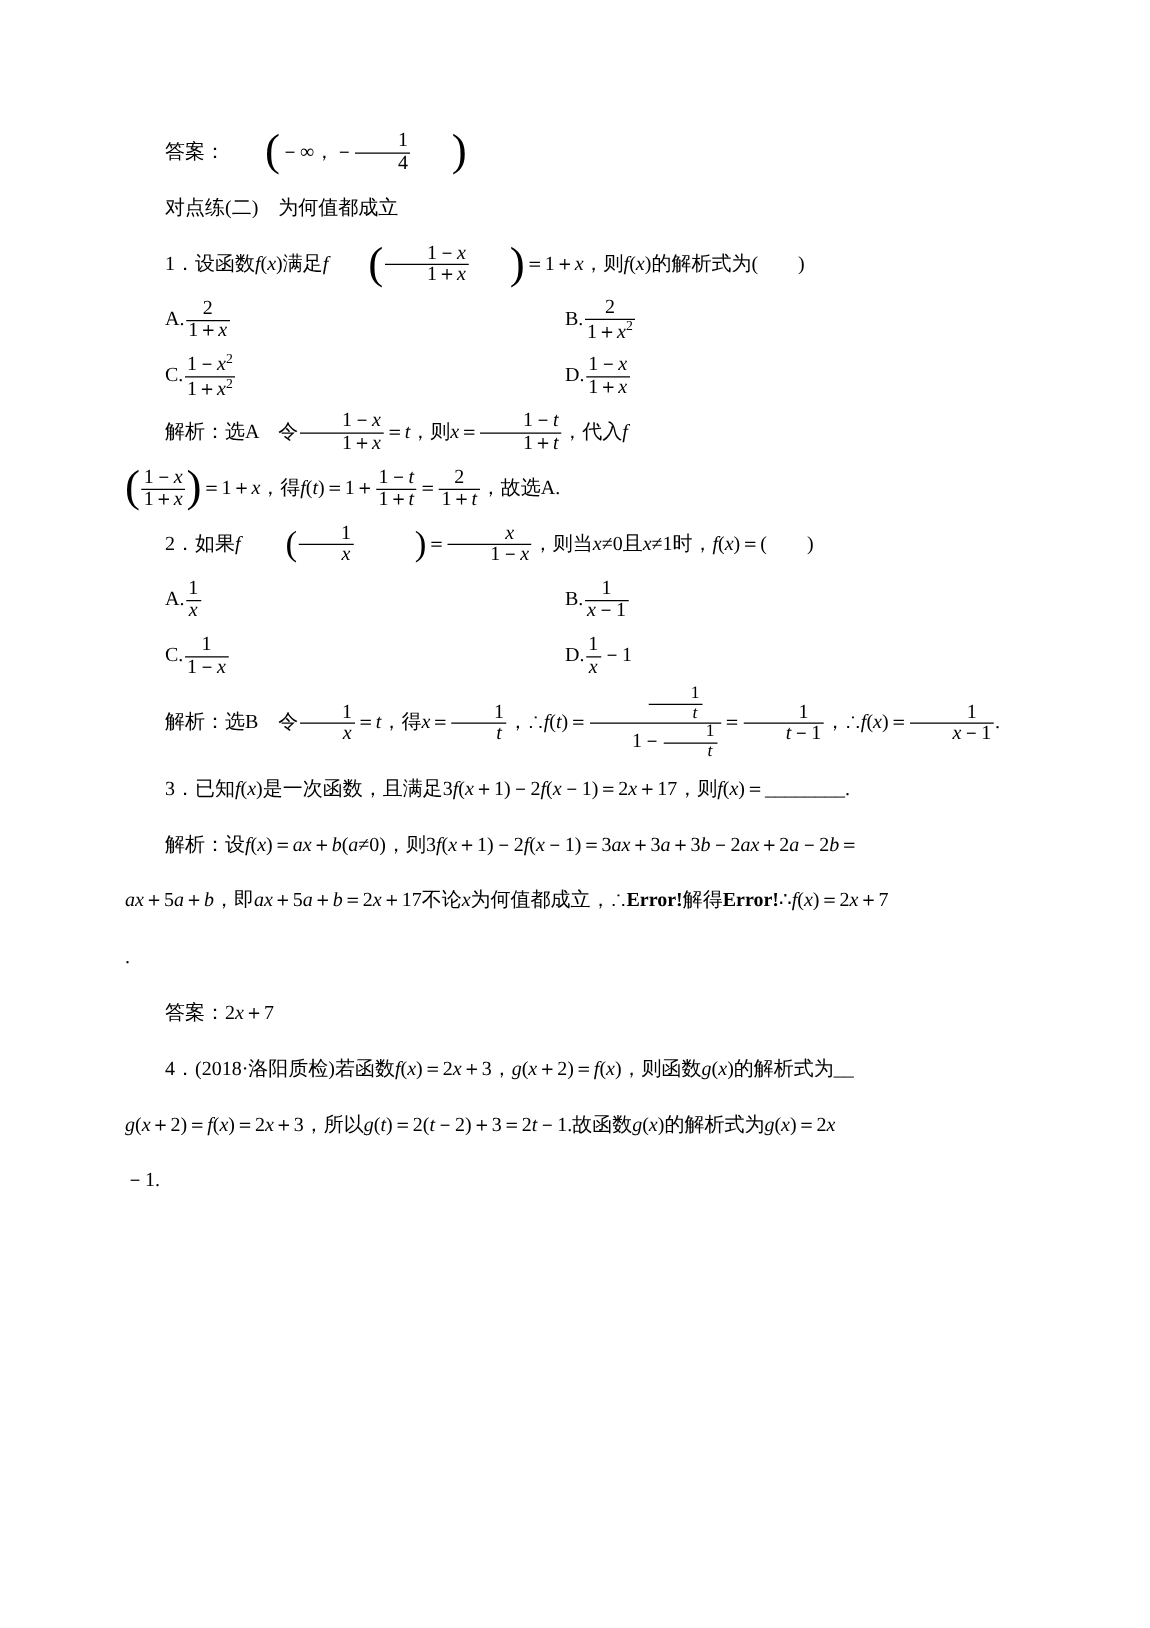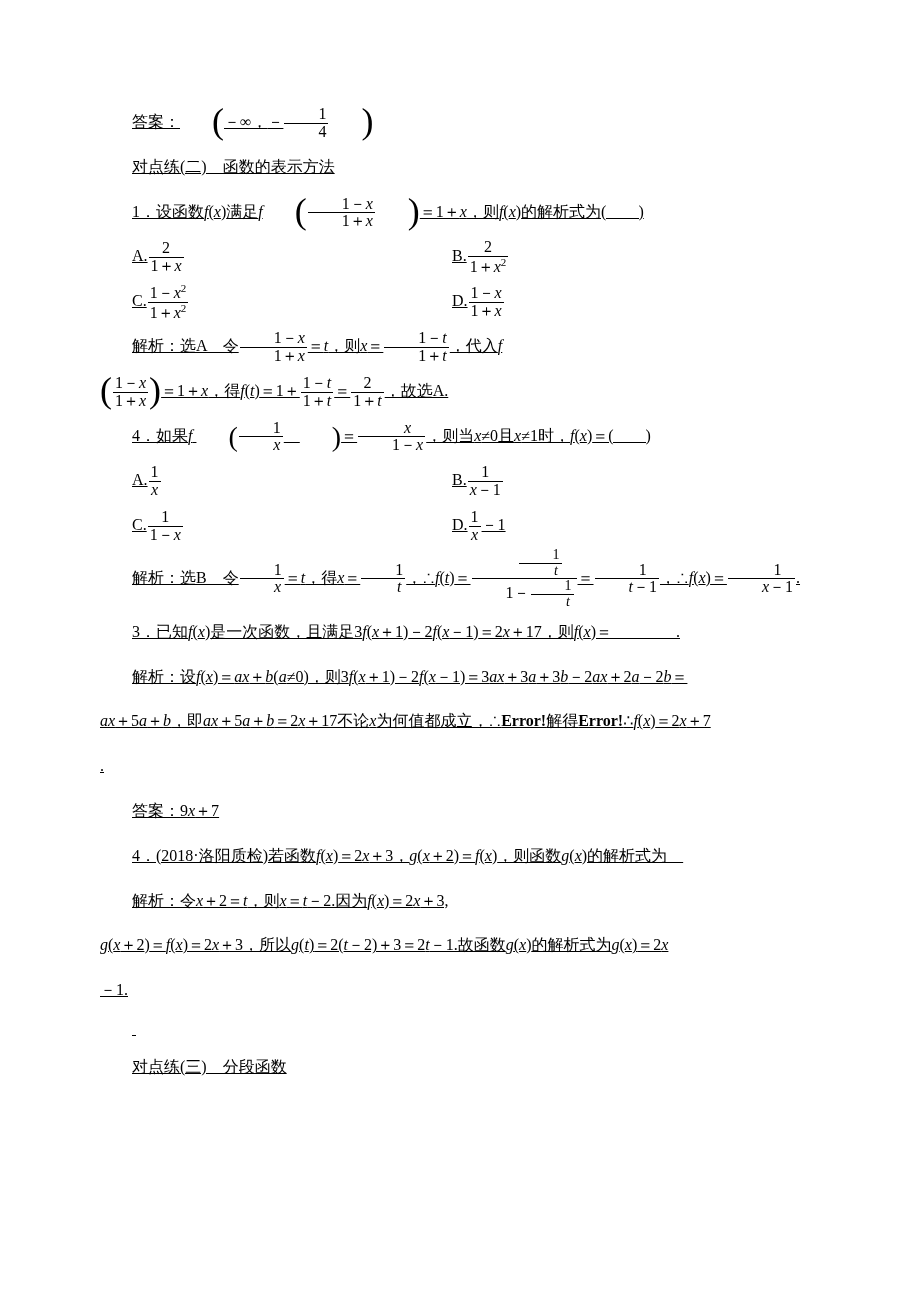--- a/index.html
+++ b/index.html
@@ -8,21 +8,20 @@
     padding: 0;
     width: 920px;
     background: #ffffff;
     font-family: "SimSun", "宋体", serif;
     font-size: 16px;
     color: #000;
   }
   .page {
     padding: 100px 100px 60px 100px;
     line-height: 2;
-    text-decoration: underline;
   }
   .para {
     text-indent: 2em;
     margin: 0;
     line-height: 2.8;
   }
   .para-no-indent {
     text-indent: 0;
     margin: 0;
     line-height: 2.8;
@@ -79,21 +78,21 @@
 </style>
 </head>
 <body>
 
 <div class="page">
 
   <p class="para">
     <span>答案：</span><span class="bigp">(</span><span>－∞，</span><span>－</span><span class="frac"><span class="num">1</span><span class="den">4</span></span><span class="bigp">)</span>
   </p>
 
-  <p class="para"><span>对点练(二)　函数的表示方法</span></p>
+  <p class="para"><span>对点练(二)　为何值都成立</span></p>
 
   <p class="para">
     <span>1．设函数</span><span class="italic">f</span><span>(</span><span class="italic">x</span><span>)</span><span>满足</span><span class="italic">f</span><span class="bigp">(</span><span class="frac"><span class="num"><span>1－</span><span class="italic">x</span></span><span class="den"><span>1＋</span><span class="italic">x</span></span></span><span class="bigp">)</span><span>＝1＋</span><span class="italic">x</span><span>，则</span><span class="italic">f</span><span>(</span><span class="italic">x</span><span>)</span><span>的解析式为(　　)</span>
   </p>
 
   <div class="choices">
     <div class="choice-left">
       <span>A.</span><span class="frac"><span class="num">2</span><span class="den"><span>1＋</span><span class="italic">x</span></span></span>
     </div>
     <div class="choice-right">
@@ -111,21 +110,21 @@
 
   <p class="para">
     <span>解析：选A　令</span><span class="frac"><span class="num"><span>1－</span><span class="italic">x</span></span><span class="den"><span>1＋</span><span class="italic">x</span></span></span><span>＝</span><span class="italic">t</span><span>，则</span><span class="italic">x</span><span>＝</span><span class="frac"><span class="num"><span>1－</span><span class="italic">t</span></span><span class="den"><span>1＋</span><span class="italic">t</span></span></span><span>，代入</span><span class="italic">f</span>
   </p>
 
   <p class="para-no-indent">
     <span class="bigp">(</span><span class="frac"><span class="num"><span>1－</span><span class="italic">x</span></span><span class="den"><span>1＋</span><span class="italic">x</span></span></span><span class="bigp">)</span><span>＝1＋</span><span class="italic">x</span><span>，得</span><span class="italic">f</span><span>(</span><span class="italic">t</span><span>)</span><span>＝1＋</span><span class="frac"><span class="num"><span>1－</span><span class="italic">t</span></span><span class="den"><span>1＋</span><span class="italic">t</span></span></span><span>＝</span><span class="frac"><span class="num">2</span><span class="den"><span>1＋</span><span class="italic">t</span></span></span><span>，故选A.</span>
   </p>
 
   <p class="para">
-    <span>4．如果</span><span class="italic">f</span>
+    <span>2．如果</span><span class="italic">f</span>
     <span class="bigp-sm">(</span><span class="frac"><span class="num">1</span><span class="den italic">x</span></span>　<span class="bigp-sm">)</span><span>＝</span><span class="frac"><span class="num italic">x</span><span class="den"><span>1－</span><span class="italic">x</span></span></span><span>，则当</span><span class="italic">x</span><span>≠0且</span><span class="italic">x</span><span>≠1时，</span><span class="italic">f</span><span>(</span><span class="italic">x</span><span>)</span><span>＝(　　)</span>
   </p>
 
   <div class="choices">
     <div class="choice-left">
       <span>A.</span><span class="frac"><span class="num">1</span><span class="den italic">x</span></span>
     </div>
     <div class="choice-right">
       <span>B.</span><span class="frac"><span class="num">1</span><span class="den"><span class="italic">x</span><span>－1</span></span></span>
     </div>
@@ -149,34 +148,30 @@
 
   <p class="para">
     <span>解析：设</span><span class="italic">f</span><span>(</span><span class="italic">x</span><span>)＝</span><span class="italic">ax</span><span>＋</span><span class="italic">b</span><span>(</span><span class="italic">a</span><span>≠0)，则3</span><span class="italic">f</span><span>(</span><span class="italic">x</span><span>＋1)－2</span><span class="italic">f</span><span>(</span><span class="italic">x</span><span>－1)＝3</span><span class="italic">ax</span><span>＋3</span><span class="italic">a</span><span>＋3</span><span class="italic">b</span><span>－2</span><span class="italic">ax</span><span>＋2</span><span class="italic">a</span><span>－2</span><span class="italic">b</span><span>＝</span>
   </p>
   <p class="para-no-indent">
     <span class="italic">ax</span><span>＋5</span><span class="italic">a</span><span>＋</span><span class="italic">b</span><span>，即</span><span class="italic">ax</span><span>＋5</span><span class="italic">a</span><span>＋</span><span class="italic">b</span><span>＝2</span><span class="italic">x</span><span>＋17不论</span><span class="italic">x</span><span>为何值都成立，∴</span><span style="font-family:'Times New Roman',serif;font-weight:bold;">Error!</span><span>解得</span><span style="font-family:'Times New Roman',serif;font-weight:bold;">Error!</span><span>∴</span><span class="italic">f</span><span>(</span><span class="italic">x</span><span>)</span><span>＝2</span><span class="italic">x</span><span>＋7</span>
   </p>
   <p class="para-no-indent"><span>.</span></p>
 
   <p class="para">
-    <span>答案：9</span><span class="italic">x</span><span>＋7</span>
+    <span>答案：2</span><span class="italic">x</span><span>＋7</span>
   </p>
 
   <p class="para">
     <span>4．(2018·洛阳质检)若函数</span><span class="italic">f</span><span>(</span><span class="italic">x</span><span>)</span><span>＝2</span><span class="italic">x</span><span>＋3，</span><span class="italic">g</span><span>(</span><span class="italic">x</span><span>＋2</span><span>)</span><span>＝</span><span class="italic">f</span><span>(</span><span class="italic">x</span><span>)</span><span>，则函数</span><span class="italic">g</span><span>(</span><span class="italic">x</span><span>)</span><span>的解析式为__</span>
   </p>
 
-  <p class="para">
-    <span>解析：令</span><span class="italic">x</span><span>＋2＝</span><span class="italic">t</span><span>，则</span><span class="italic">x</span><span>＝</span><span class="italic">t</span><span>－2.因为</span><span class="italic">f</span><span>(</span><span class="italic">x</span><span>)</span><span>＝2</span><span class="italic">x</span><span>＋3,</span>
-  </p>
 
   <p class="para-no-indent">
     <span class="italic">g</span><span>(</span><span class="italic">x</span><span>＋2</span><span>)</span><span>＝</span><span class="italic">f</span><span>(</span><span class="italic">x</span><span>)</span><span>＝2</span><span class="italic">x</span><span>＋3，所以</span><span class="italic">g</span><span>(</span><span class="italic">t</span><span>)</span><span>＝2(</span><span class="italic">t</span><span>－2)＋3＝2</span><span class="italic">t</span><span>－1.故函数</span><span class="italic">g</span><span>(</span><span class="italic">x</span><span>)</span><span>的解析式为</span><span class="italic">g</span><span>(</span><span class="italic">x</span><span>)</span><span>＝2</span><span class="italic">x</span>
   </p>
   <p class="para-no-indent"><span>－1.</span></p>
 
 
   <p class="para" style="line-height:2;">&nbsp;</p>
 
-  <p class="para"><span>对点练(三)　分段函数</span></p>
 
 </div>
 
 </body></html>

